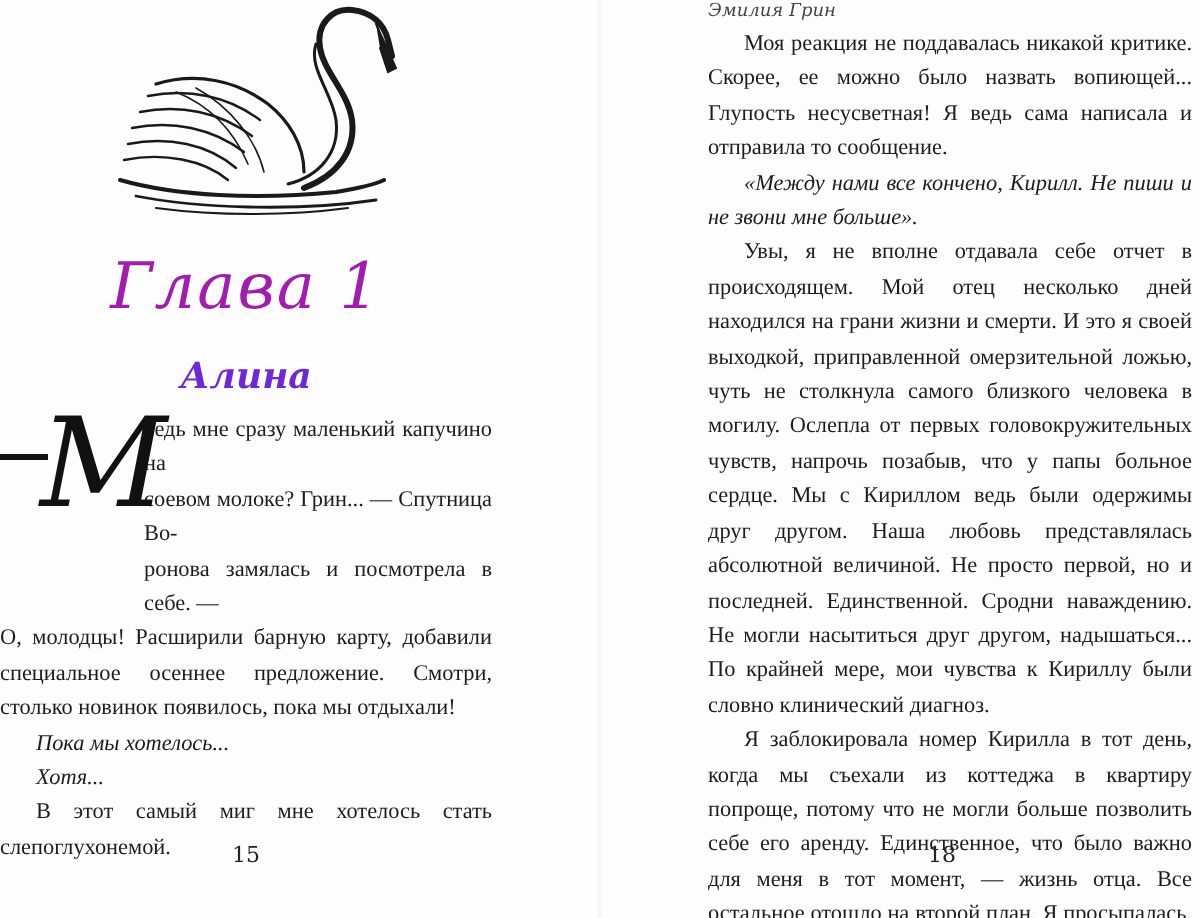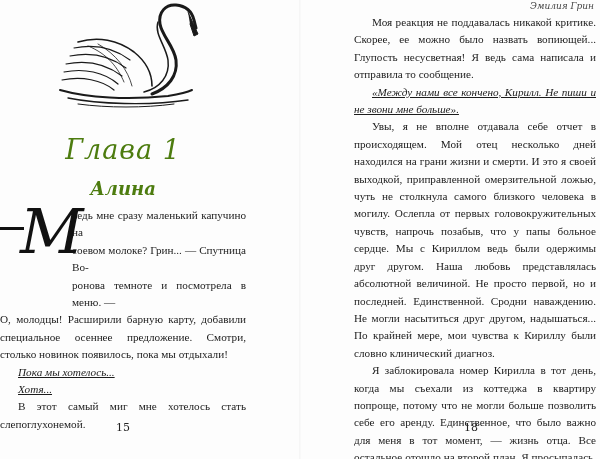--- a/index.html
+++ b/index.html
@@ -10,43 +10,43 @@
     color: #1c1c1c;
   }
   .spread { position: relative; width: 600px; height: 459px; display: flex; }
   .page { position: relative; width: 300px; height: 459px; box-sizing: border-box; }
   .page.left { padding: 0 54px 0 0; }
   .page.right { padding: 0 6px 0 54px; }
   .gutter { position: absolute; top: 0; left: 299px; width: 2px; height: 459px; background: linear-gradient(to right, #f4f4f4, #fbfbfb); }
 
   .swan { position: absolute; left: 48px; top: 2px; width: 152px; height: 112px; }
   .chapter-title {
-    position: absolute; left: 0; width: 246px; top: 134px; text-align: center;
-    font-family: "DejaVu Serif", serif; font-style: italic; font-size: 27px; letter-spacing: 1px; color: #4d7c0f;
+    position: absolute; left: 0; width: 246px; top: 124px; text-align: center;
+    font-family: "DejaVu Serif", serif; font-style: italic; font-size: 32px; letter-spacing: 1px; color: #a21caf;
   }
   .chapter-sub {
     position: absolute; left: 0; width: 246px; top: 178px; text-align: center;
-    font-family: "DejaVu Serif", serif; font-style: italic; font-weight: bold; font-size: 18px; color: #4d7c0f;
+    font-family: "DejaVu Serif", serif; font-style: italic; font-weight: bold; font-size: 18px; color: #6d28d9;
   }
 
   .text { font-size: 11.2px; line-height: 17.4px; text-align: justify; }
   .p { text-indent: 18px; margin: 0; }
   .p.noindent { text-indent: 0; }
-  .it { font-style: italic; text-decoration: underline; }
+  .it { font-style: italic; }
 
   .left-body { position: absolute; left: 0; top: 207px; width: 246px; }
   .dropcap-block { position: relative; padding-left: 72px; }
   .dropcap {
     position: absolute; left: -2px; top: -6px;
     font-family: "DejaVu Serif", serif; font-style: italic; font-size: 62px; line-height: 62px; color: #111;
   }
   .dash-lead { position: absolute; left: 0; top: 20px; width: 24px; height: 3px; background: #111; }
 
   .running-head {
-    position: absolute; top: 0; left: 54px; width: 240px; text-align: right;
+    position: absolute; top: 0; left: 54px; width: 240px; text-align: left;
     font-family: "DejaVu Serif", serif; font-style: italic; font-size: 9px; color: #444; line-height: 12px;
   }
   .right-body { position: absolute; left: 54px; top: 14px; width: 242px; }
 
   .page-num {
     position: absolute; top: 421px; font-family: "DejaVu Serif", serif; font-size: 11px; color: #222;
   }
   .page.left .page-num { left: 116px; }
   .page.right .page-num { left: 164px; }
 </style>
@@ -76,21 +76,21 @@
     </svg>
     <div class="chapter-title">Глава 1</div>
     <div class="chapter-sub">Алина</div>
 
     <div class="left-body text">
       <div class="dropcap-block">
         <div class="dash-lead"></div>
         <div class="dropcap" style="left:20px;">М</div>
         <p class="p noindent">ведь мне сразу маленький капучино на</p>
         <p class="p noindent">соевом молоке? Грин... — Спутница Во-</p>
-        <p class="p noindent">ронова темноте и посмотрела в меню. —</p>
+        <p class="p noindent">ронова замялась и посмотрела в себе. —</p>
       </div>
       <p class="p noindent">О, молодцы! Расширили барную карту, добавили специальное осеннее предложение. Смотри, столько новинок появилось, пока мы отдыхали!</p>
       <p class="p it">Пока мы хотелось...</p>
       <p class="p it">Хотя...</p>
       <p class="p">В этот самый миг мне хотелось стать слепоглухонемой.</p>
 
     </div>
 
     <div class="page-num">15</div>
   </div>

